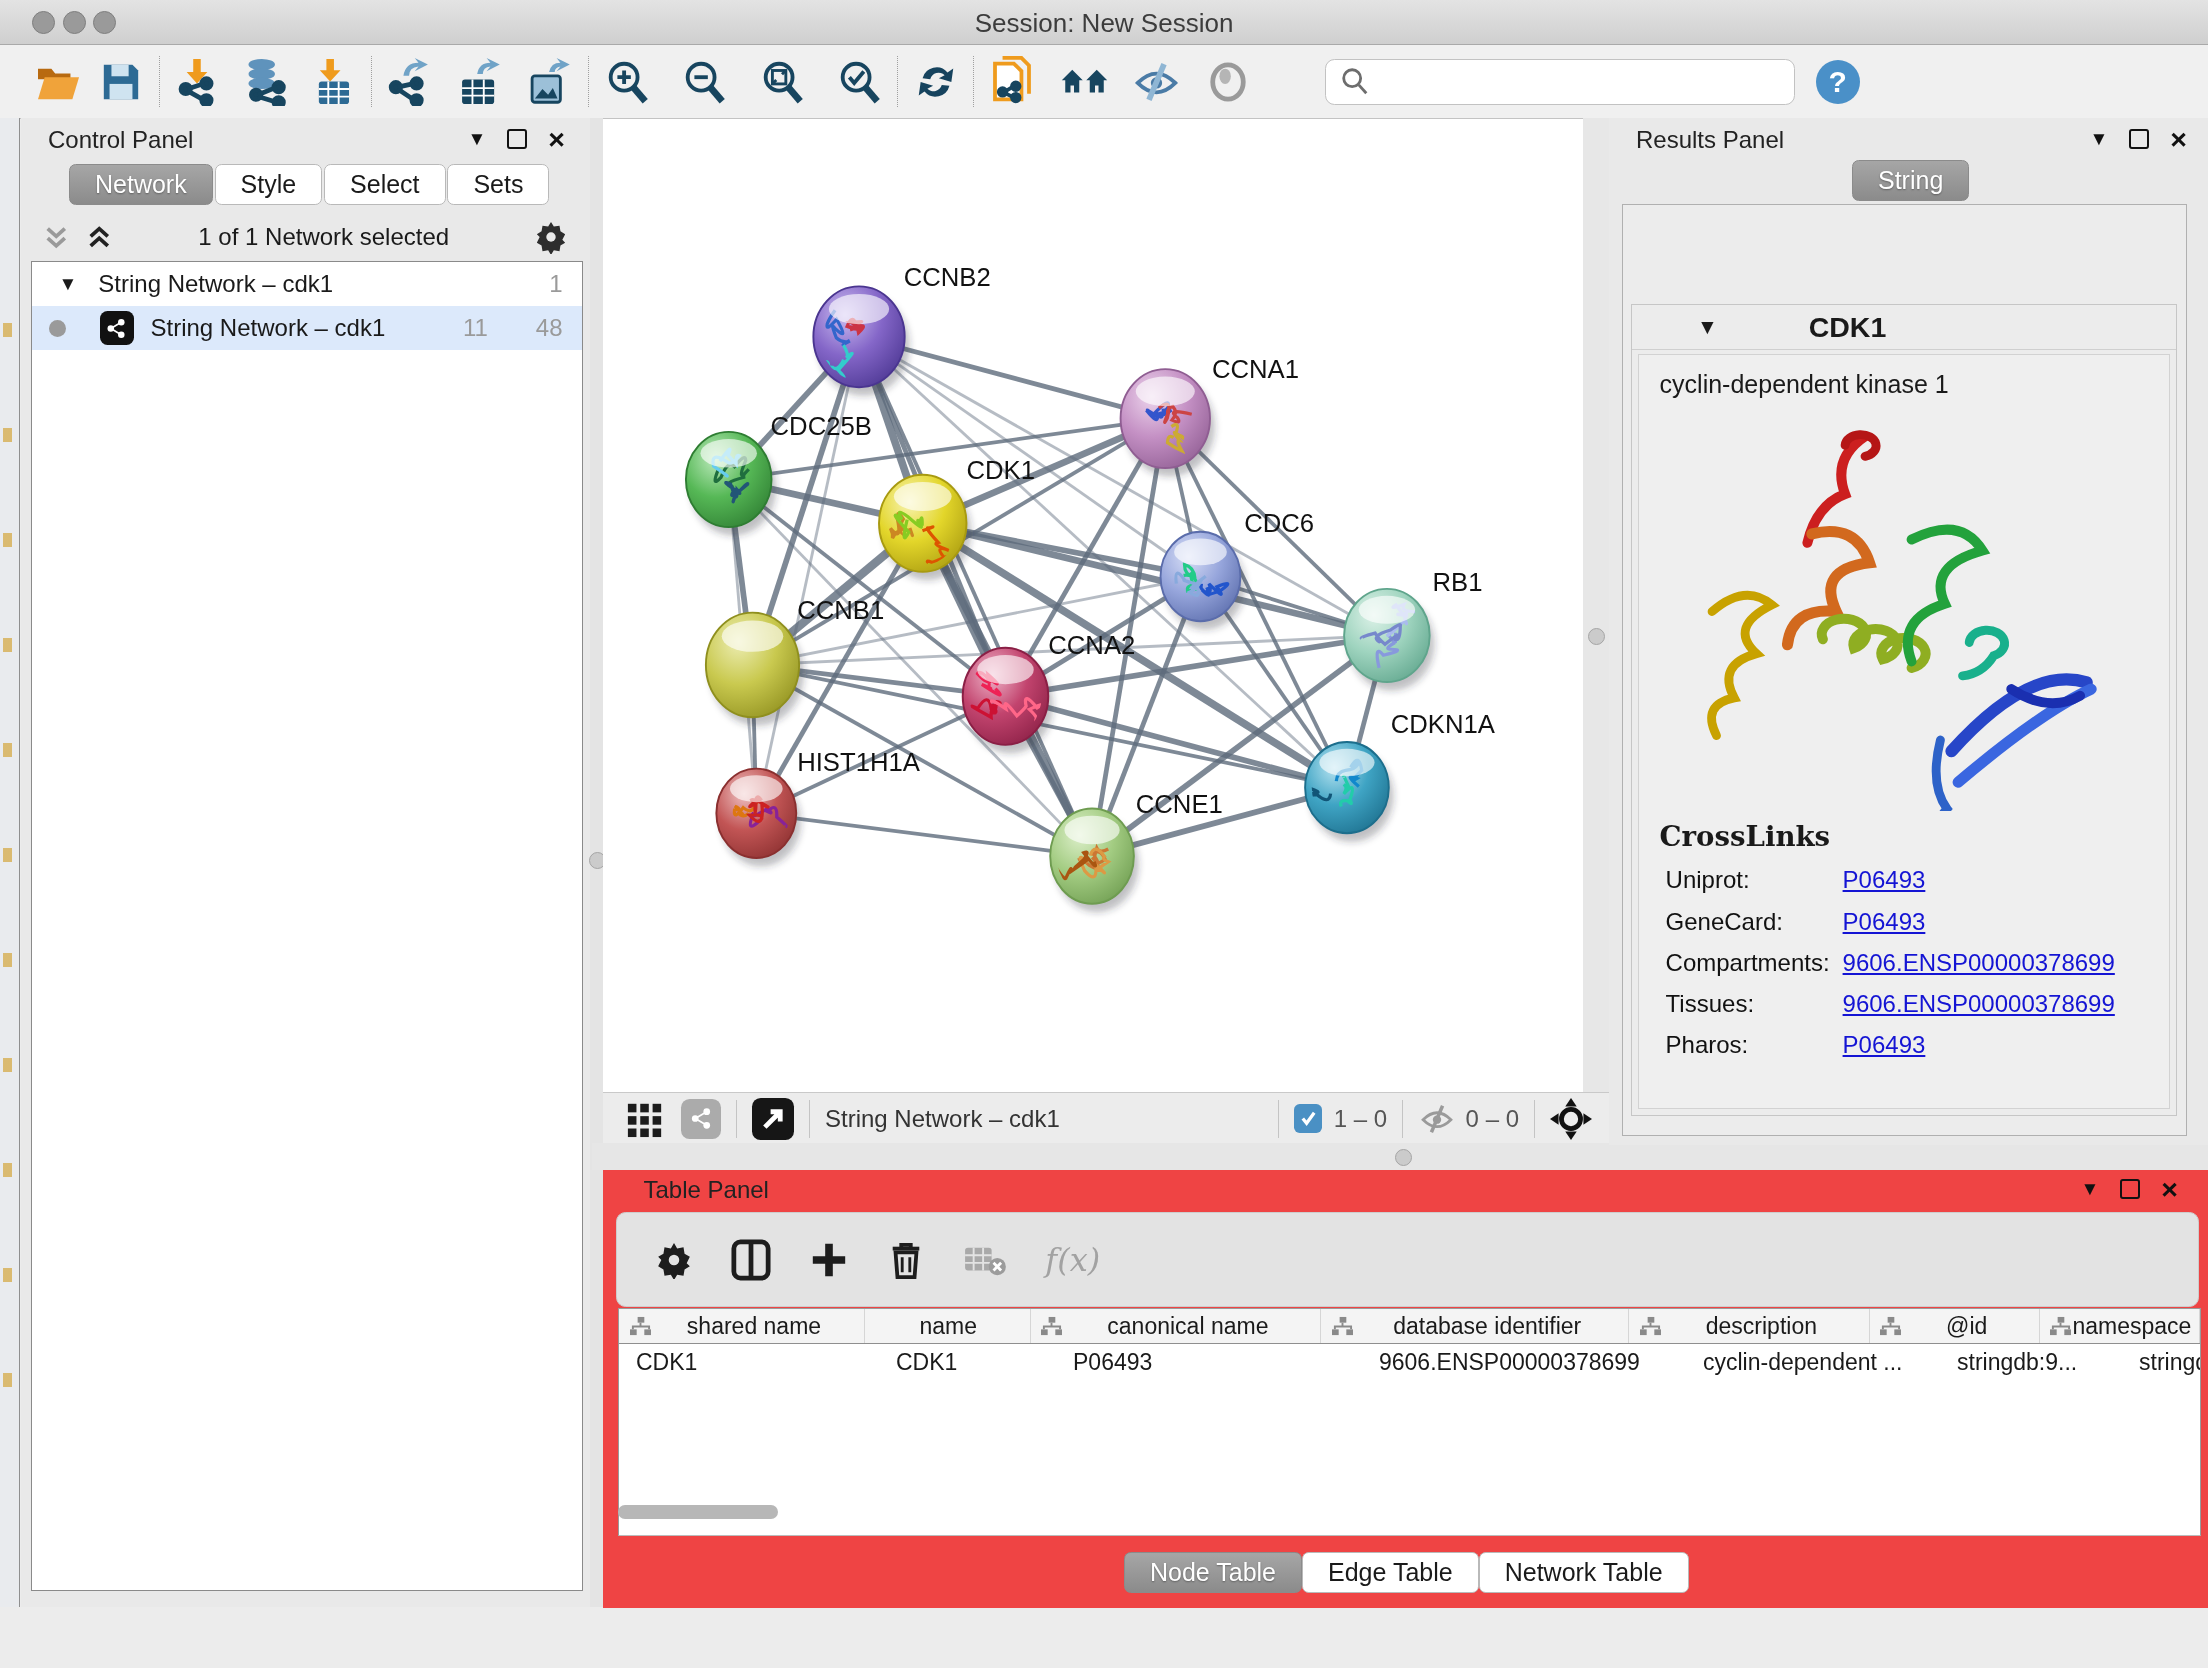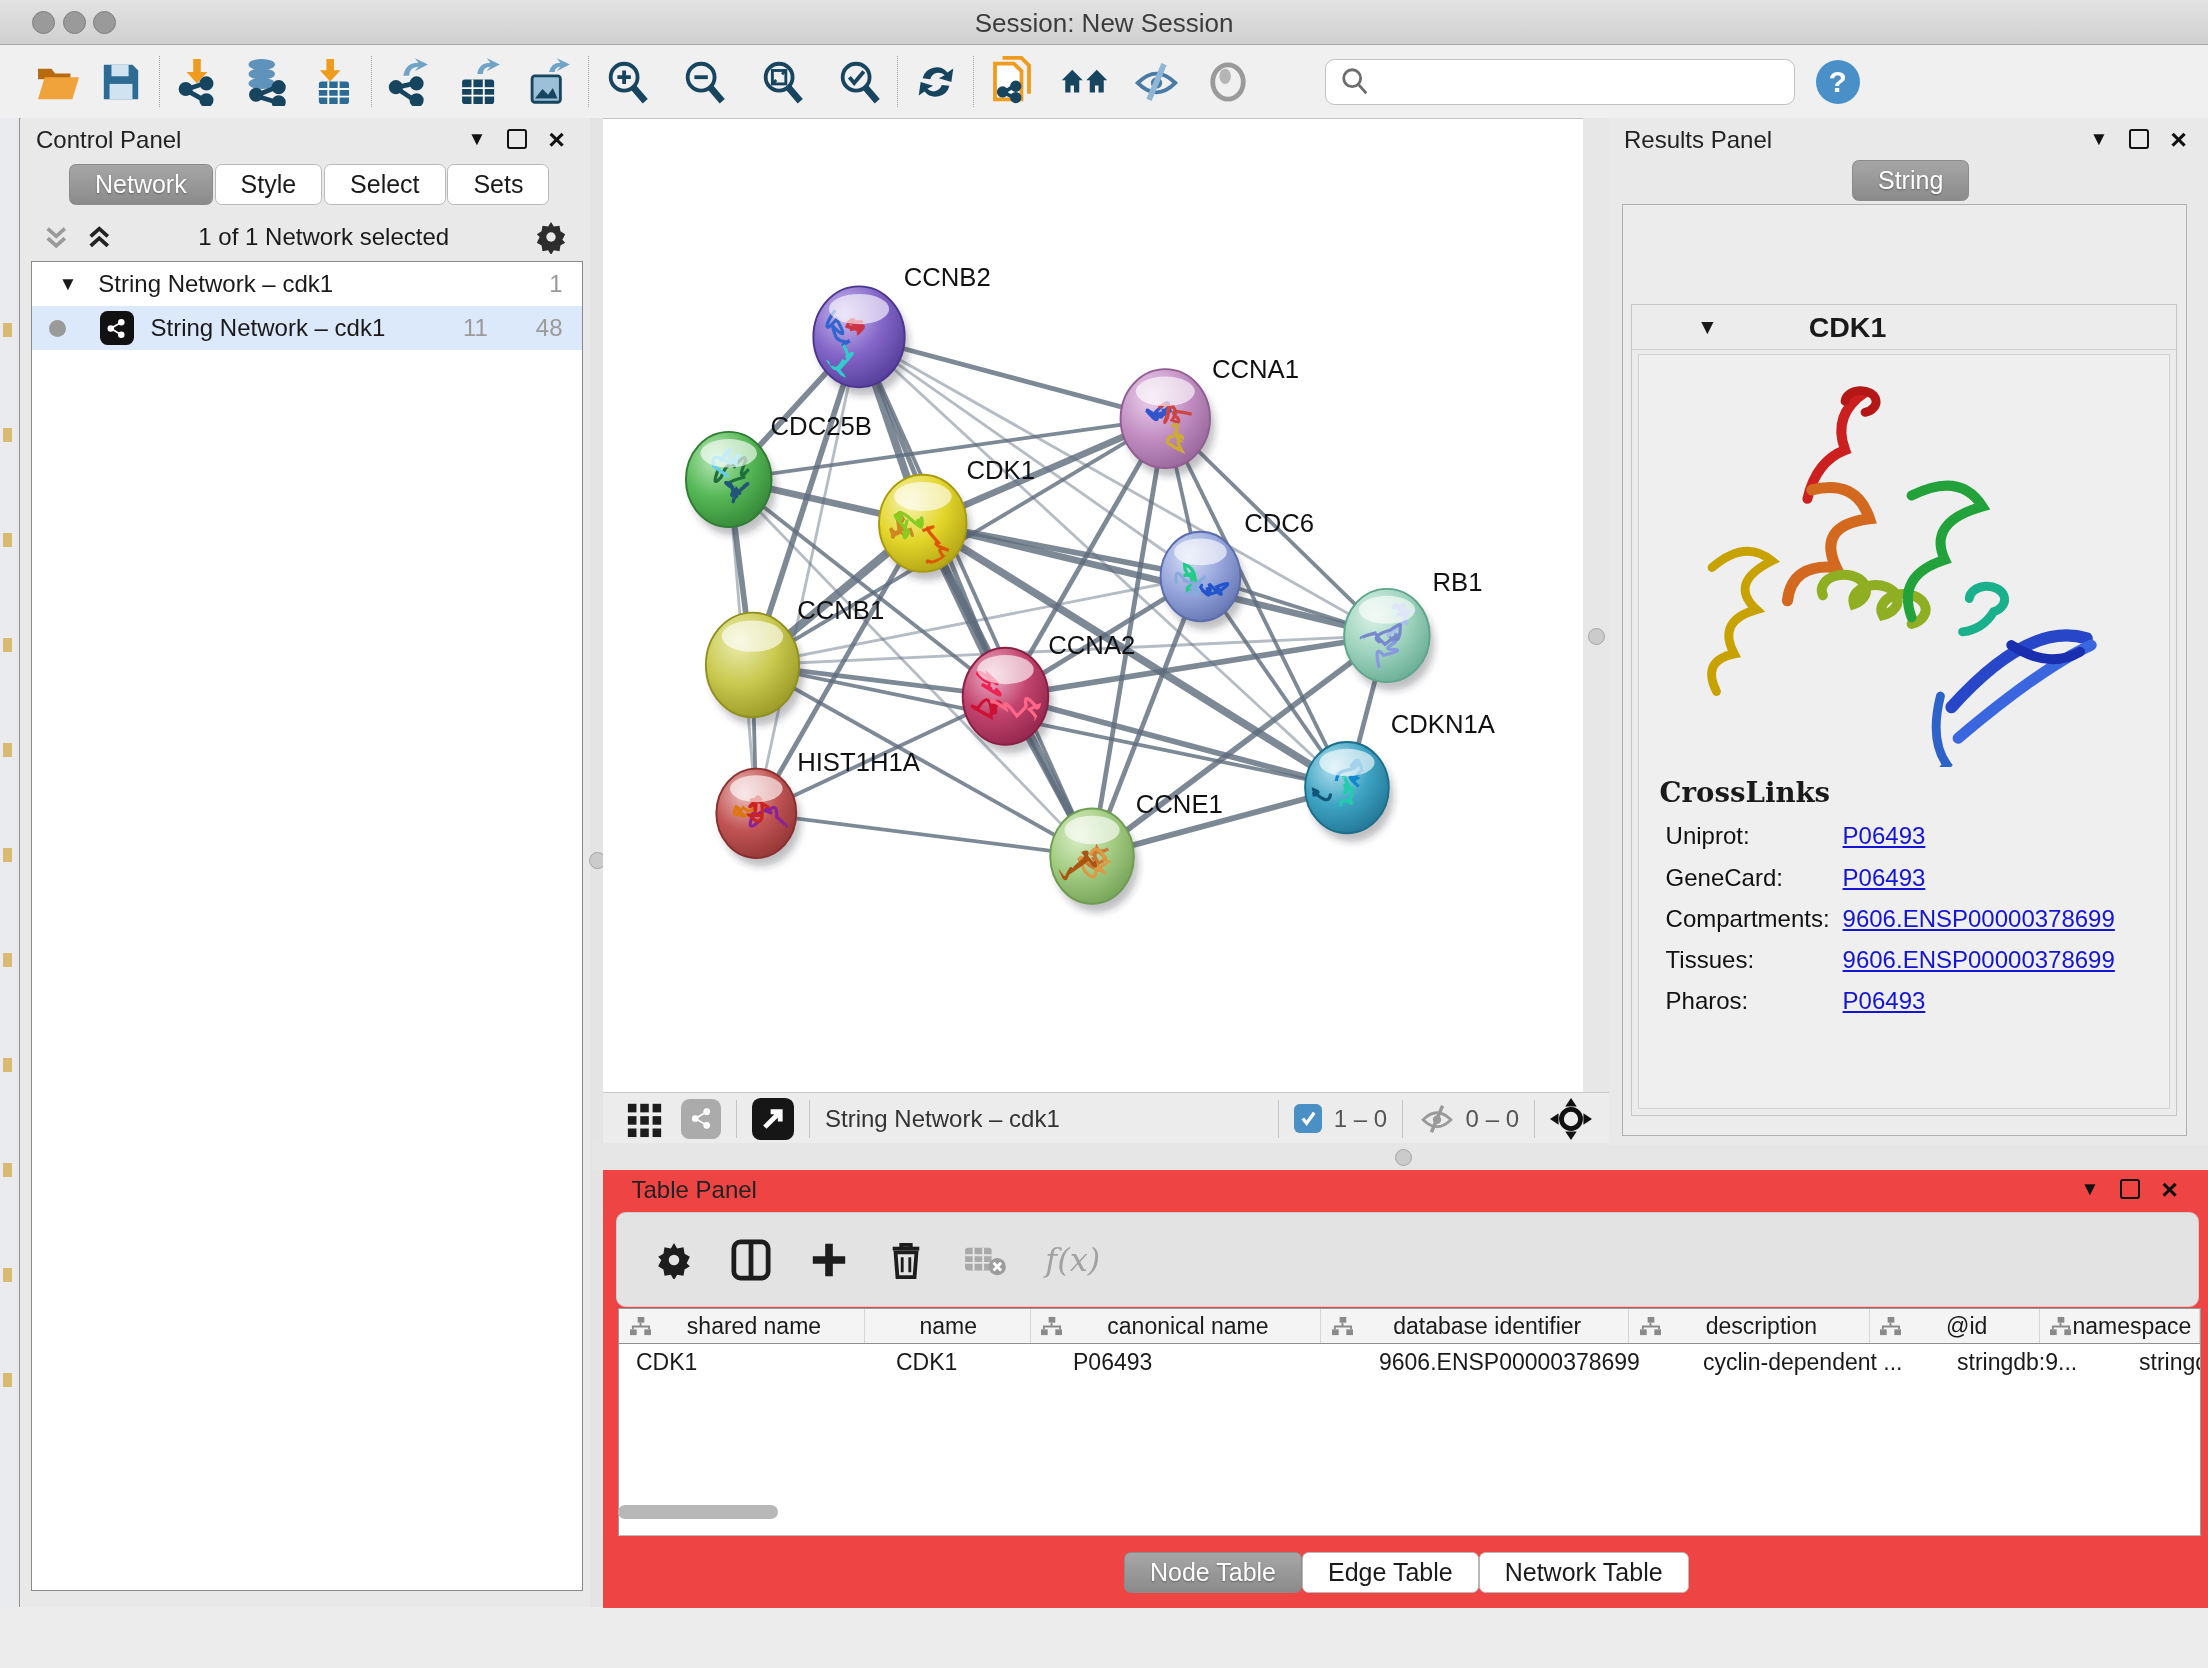--- a/index.html
+++ b/index.html
@@ -9,21 +9,21 @@
   .tl{position:absolute;top:11.4px;width:21px;height:21px;border-radius:50%;background:#9a9a9a;border:1px solid #7f7f7f;}
   .title-text{position:absolute;left:0;right:0;top:7.6px;text-align:center;font-size:26px;color:#3c3c3c;}
   
   .toolbar{position:absolute;left:0;top:45px;width:2208px;height:73px;background:#f0f0f0;border-bottom:1px solid #c3c3c3;display:flex;align-items:center;}
   .tbi{width:49px;height:49px;display:flex;align-items:center;justify-content:center;flex:0 0 auto;}
   .tb-sep{width:0;height:51px;border-left:1.9px dotted #9f9f9f;margin:0 13.3px;flex:0 0 auto;}
   .searchbox{position:relative;width:468px;height:44px;background:#fff;border:1.9px solid #c2c2c2;border-radius:9.5px;margin-left:72px;display:flex;align-items:center;}
   .searchbox input{border:none;outline:none;font-size:23px;flex:1;background:transparent;font-family:"Liberation Sans",sans-serif;}
   .helpbtn{width:44px;height:44px;border-radius:50%;background:#4a90c8;color:#fff;font-size:30px;font-weight:bold;display:flex;align-items:center;justify-content:center;margin-left:21px;}
   
-  .panel-head{position:absolute;font-size:24px;color:#222;}
+  .panel-head{position:absolute;font-size:24px;color:#222;margin-left:12px;}
   .win-ctl{position:absolute;display:flex;gap:21px;align-items:center;}
   .wc-min{font-size:19px;color:#111;}
   .wc-max{width:16px;height:16px;border:2.4px solid #111;border-radius:2.9px;}
   .wc-close{font-size:28.5px;font-weight:bold;color:#111;line-height:16px;}
   .tab{height:39px;border:1px solid #b9b9b9;background:#fff;border-radius:6.7px;display:flex;align-items:center;justify-content:center;font-size:25px;padding:0 25px;}
   .tab.sel{background:linear-gradient(#a6a6a6,#8b8b8b);color:#fff;border-color:#8b8b8b;text-shadow:0 1px 1.9px rgba(0,0,0,.35);}
   
   .left-sliver{position:absolute;left:0;top:118px;width:19px;height:1489px;background:#e9ebee;border-right:1.9px solid #8f8f8f;}
   .left-sliver .dots{position:absolute;left:2.9px;top:114px;width:9.5px;height:1236px;background:repeating-linear-gradient(180deg,transparent 0 91px,rgba(210,160,45,.65) 91px 105px);}
   .ctrl{position:absolute;left:21px;top:118px;width:569px;height:1489px;background:#e9e9e9;}
@@ -655,20 +655,21 @@
     <div class="tab sel" style="position:absolute;left:243px;top:42px">
         <span>String</span>
       </div>
     <div class="res-outer">
       <div class="res-genebox">
         <div class="gene-head">
           <span style="margin-left:65px;font-size:21px;font-weight:normal">▼</span>
           <span style="margin-left:91px">CDK1</span>
         </div>
         <div class="gene-body">
+          <div style="font-size:25px;margin:15px 0 0 21px">cyclin-dependent kinase 1</div>
           <svg width="447" height="399" viewBox="0 0 400 360" style="margin:13.3px 0 0 38px">
             <g fill="none" stroke-linecap="round">
               <path d="M168 22 q-30 20 -18 52 q-26 10 -34 44" stroke="#cc1f1f" stroke-width="9"></path>
               <path d="M150 30 a14 10 0 1 1 18 10" stroke="#b51616" stroke-width="8"></path>
               <path d="M120 110 q40 -10 52 26 q-48 6 -30 44 q-40 -4 -44 30" stroke="#d2691e" stroke-width="10"></path>
               <path d="M30 180 q30 -26 54 -6 q-40 20 -14 44 q-36 10 -20 40 q-30 6 -16 34" stroke="#c8a200" stroke-width="8"></path>
               <path d="M130 205 a20 14 0 1 1 28 8 a20 14 0 1 1 26 10 a20 14 0 1 1 26 8" stroke="#8fae22" stroke-width="9"></path>
               <path d="M210 115 q44 -22 64 10 q-50 14 -34 48 q-44 14 -30 52" stroke="#23a23c" stroke-width="9"></path>
               <path d="M262 208 a16 12 0 1 1 22 12 q-10 16 -28 18" stroke="#19b08c" stroke-width="8"></path>
               <path d="M246 306 q70 -78 122 -62" stroke="#2746c8" stroke-width="11"></path>

